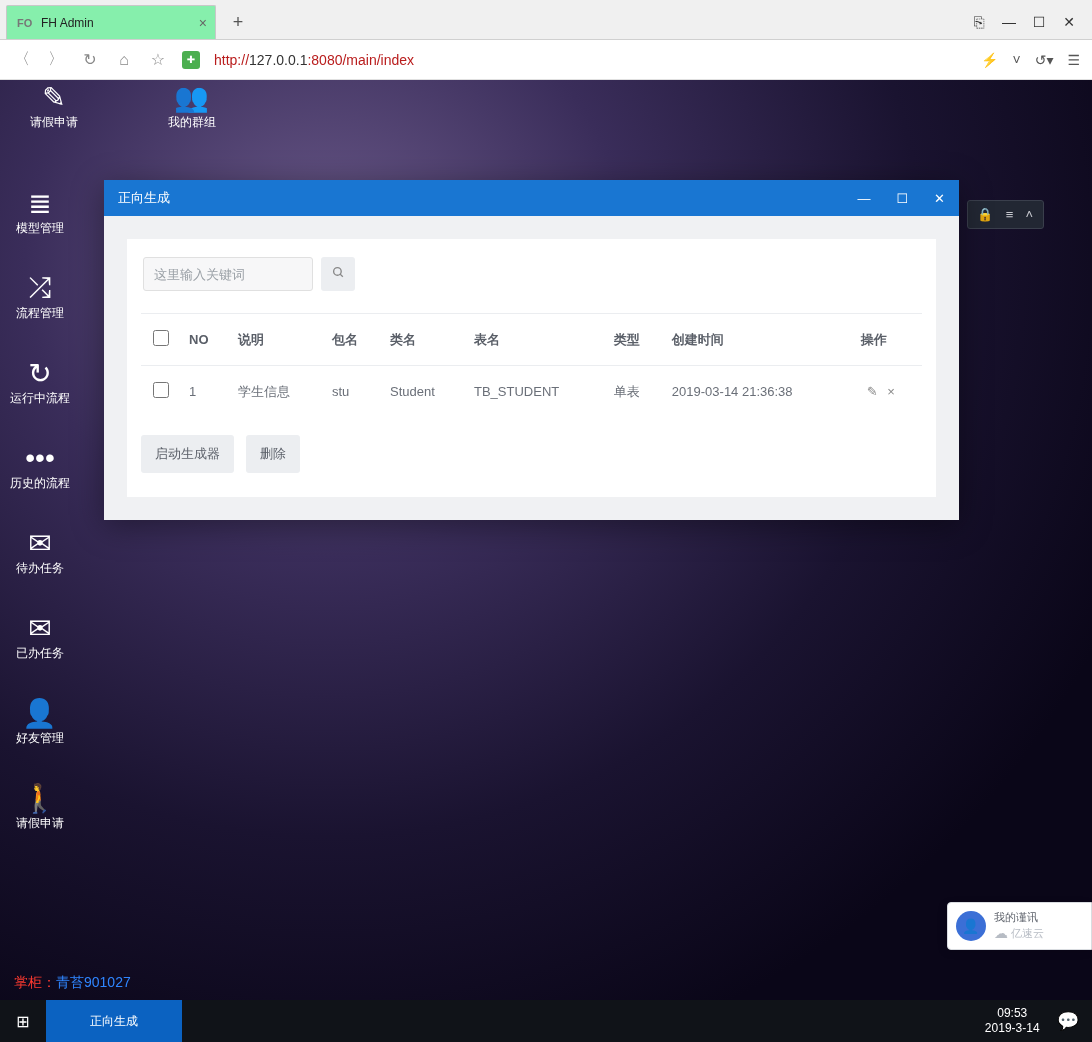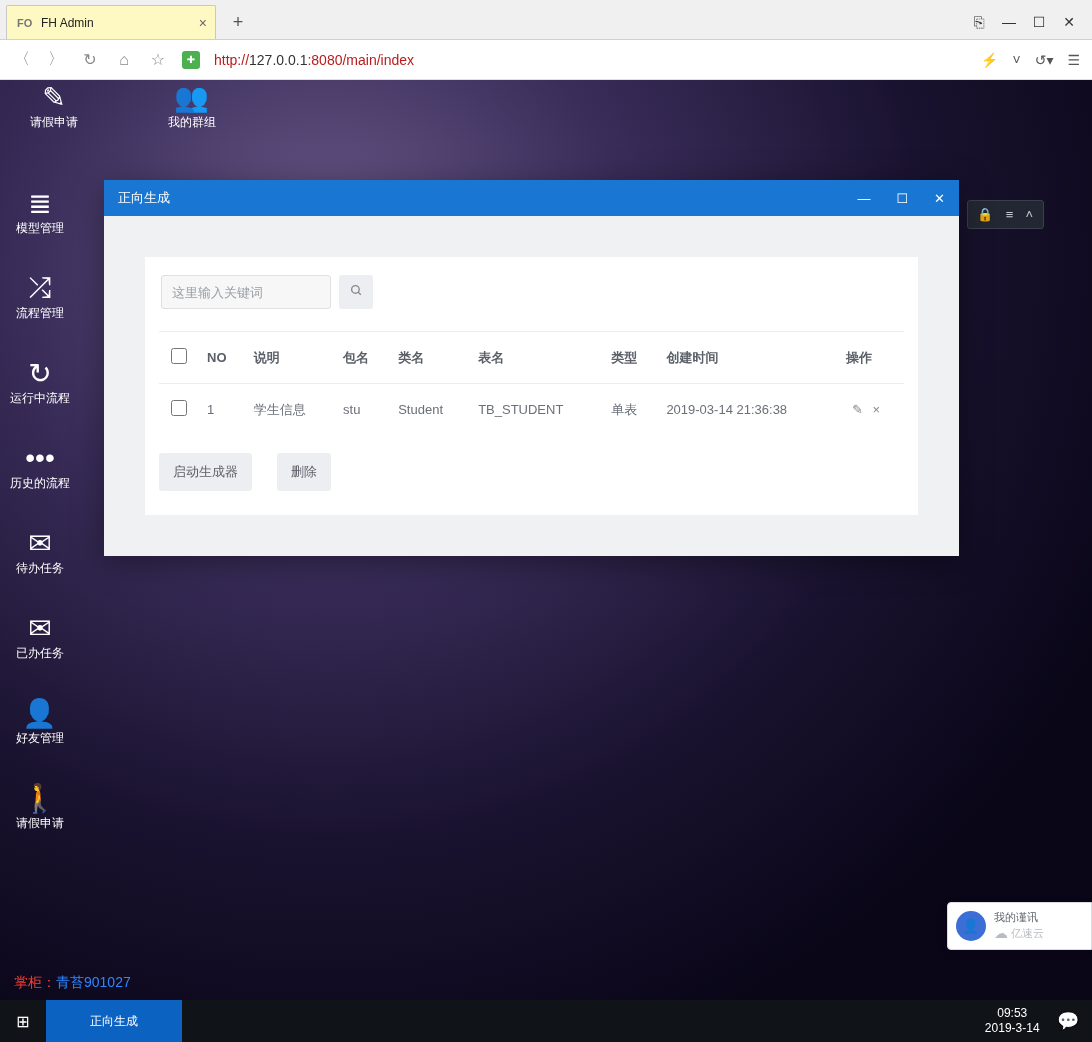--- a/index.html
+++ b/index.html
@@ -1,20 +1,20 @@
 <!DOCTYPE html>
 <html><head>
 <meta charset="utf-8">
 <style>
 * { margin:0; padding:0; box-sizing:border-box; font-family:"Microsoft YaHei",Arial,sans-serif; }
 body { width:1092px; height:1042px; overflow:hidden; background:#fff; }
 
 
 .browser-chrome { height:40px; background:#f0f0f0; display:flex; align-items:flex-end; border-bottom:1px solid #d0d0d0; }
-.tab { height:34px; width:210px; background:#fef9c3; border:1px solid #c8c8c8; border-bottom:none; border-radius:2px 2px 0 0; margin-left:6px; display:flex; align-items:center; padding:0 10px; font-size:12px; color:#222; position:relative; }
+.tab { height:34px; width:210px; background:#86efac; border:1px solid #c8c8c8; border-bottom:none; border-radius:2px 2px 0 0; margin-left:6px; display:flex; align-items:center; padding:0 10px; font-size:12px; color:#222; position:relative; }
 .tab .favicon { width:16px; height:14px; margin-right:8px; color:#777; font-weight:bold; font-size:11px; display:flex; align-items:center; }
 .tab .close { position:absolute; right:8px; font-size:14px; color:#666; cursor:pointer; }
 .newtab { width:28px; height:28px; display:flex; align-items:center; justify-content:center; font-size:18px; color:#555; margin:0 0 3px 8px; cursor:pointer; }
 .chrome-right { margin-left:auto; display:flex; gap:12px; padding:0 14px 8px 0; }
 .chrome-right span { font-size:14px; color:#333; cursor:pointer; width:18px; text-align:center; }
 
 .addr-bar { height:40px; display:flex; align-items:center; padding:0 12px; gap:14px; border-bottom:1px solid #e0e0e0; }
 .addr-bar .nav-ic { color:#888; font-size:16px; cursor:pointer; width:20px; text-align:center; }
 .shield { width:18px; height:18px; background:#4caf50; border-radius:3px; display:inline-flex; align-items:center; justify-content:center; color:#fff; font-size:10px; }
 .url { font-size:14px; color:#333; }
@@ -34,37 +34,37 @@
 .side-item.top { margin-bottom:0; }
 
 
 .behind-tools { position:absolute; right:48px; top:120px; display:flex; gap:12px; background:#222733; border:1px solid #3a3f4c; border-radius:3px; padding:6px 10px; color:#c8cad0; font-size:13px; }
 
 
 .modal { position:absolute; left:104px; top:100px; width:855px; background:#fff; box-shadow:0 6px 30px rgba(0,0,0,.4); }
 .modal-title { height:36px; background:#1976d2; color:#fff; display:flex; align-items:center; padding:0 14px; font-size:13px; }
 .modal-title .win-ctrl { margin-left:auto; display:flex; gap:26px; font-size:13px; }
 .modal-title .win-ctrl span { cursor:pointer; }
-.modal-body { background:#f0f1f3; padding:41px; }
+.modal-body { background:#f0f1f3; padding:23px; }
 .panel { background:#fff; padding:18px 14px 24px; }
 
 .search-row { display:flex; gap:8px; margin-bottom:22px; padding-left:2px; }
 .search-in { width:170px; height:34px; border:1px solid #e0e0e0; background:#f7f7f8; border-radius:3px; padding:0 10px; font-size:13px; color:#333; }
 .search-in::placeholder { color:#9aa0a6; }
 .search-btn { width:34px; height:34px; background:#eceef1; border:none; border-radius:3px; color:#888; cursor:pointer; font-size:13px; }
 
 table { width:100%; border-collapse:collapse; font-size:13px; color:#6a6f78;margin-top:12px; }
 th, td { text-align:left; padding:16px 8px; border-top:1px solid #ebedf0; }
 th { color:#5a5f68; font-weight:600; }
 th:first-child, td:first-child { width:40px; text-align:center; }
 input[type=checkbox] { width:16px; height:16px; cursor:pointer; }
 .row-actions { color:#888; font-size:13px; }
 .row-actions span { margin-left:6px; cursor:pointer; }
 
-.table-footer { display:flex; align-items:center; margin-top:18px; gap:25px; }
+.table-footer { display:flex; align-items:center; margin-top:18px; gap:12px; }
 .act-btn { background:#eceef1; border:none; padding:10px 14px; border-radius:3px; color:#5a5f68; font-size:13px; cursor:pointer; }
 .pager { margin-left:auto; font-size:13px; color:#5a5f68; display:flex; align-items:center; gap:10px; }
 .pager .pin { width:30px; border:none; border-bottom:1px solid #aaa; text-align:center; font-size:13px; }
 .pager .slot { cursor:pointer; }
 .pager select { border:none; font-size:13px; background:transparent; cursor:pointer; }
 
 
 .watermark { position:absolute; left:14px; bottom:8px; font-size:14px; font-family:monospace; }
 .watermark .r { color:#ff3b30; }
 .watermark .b { color:#2f86ff; }

